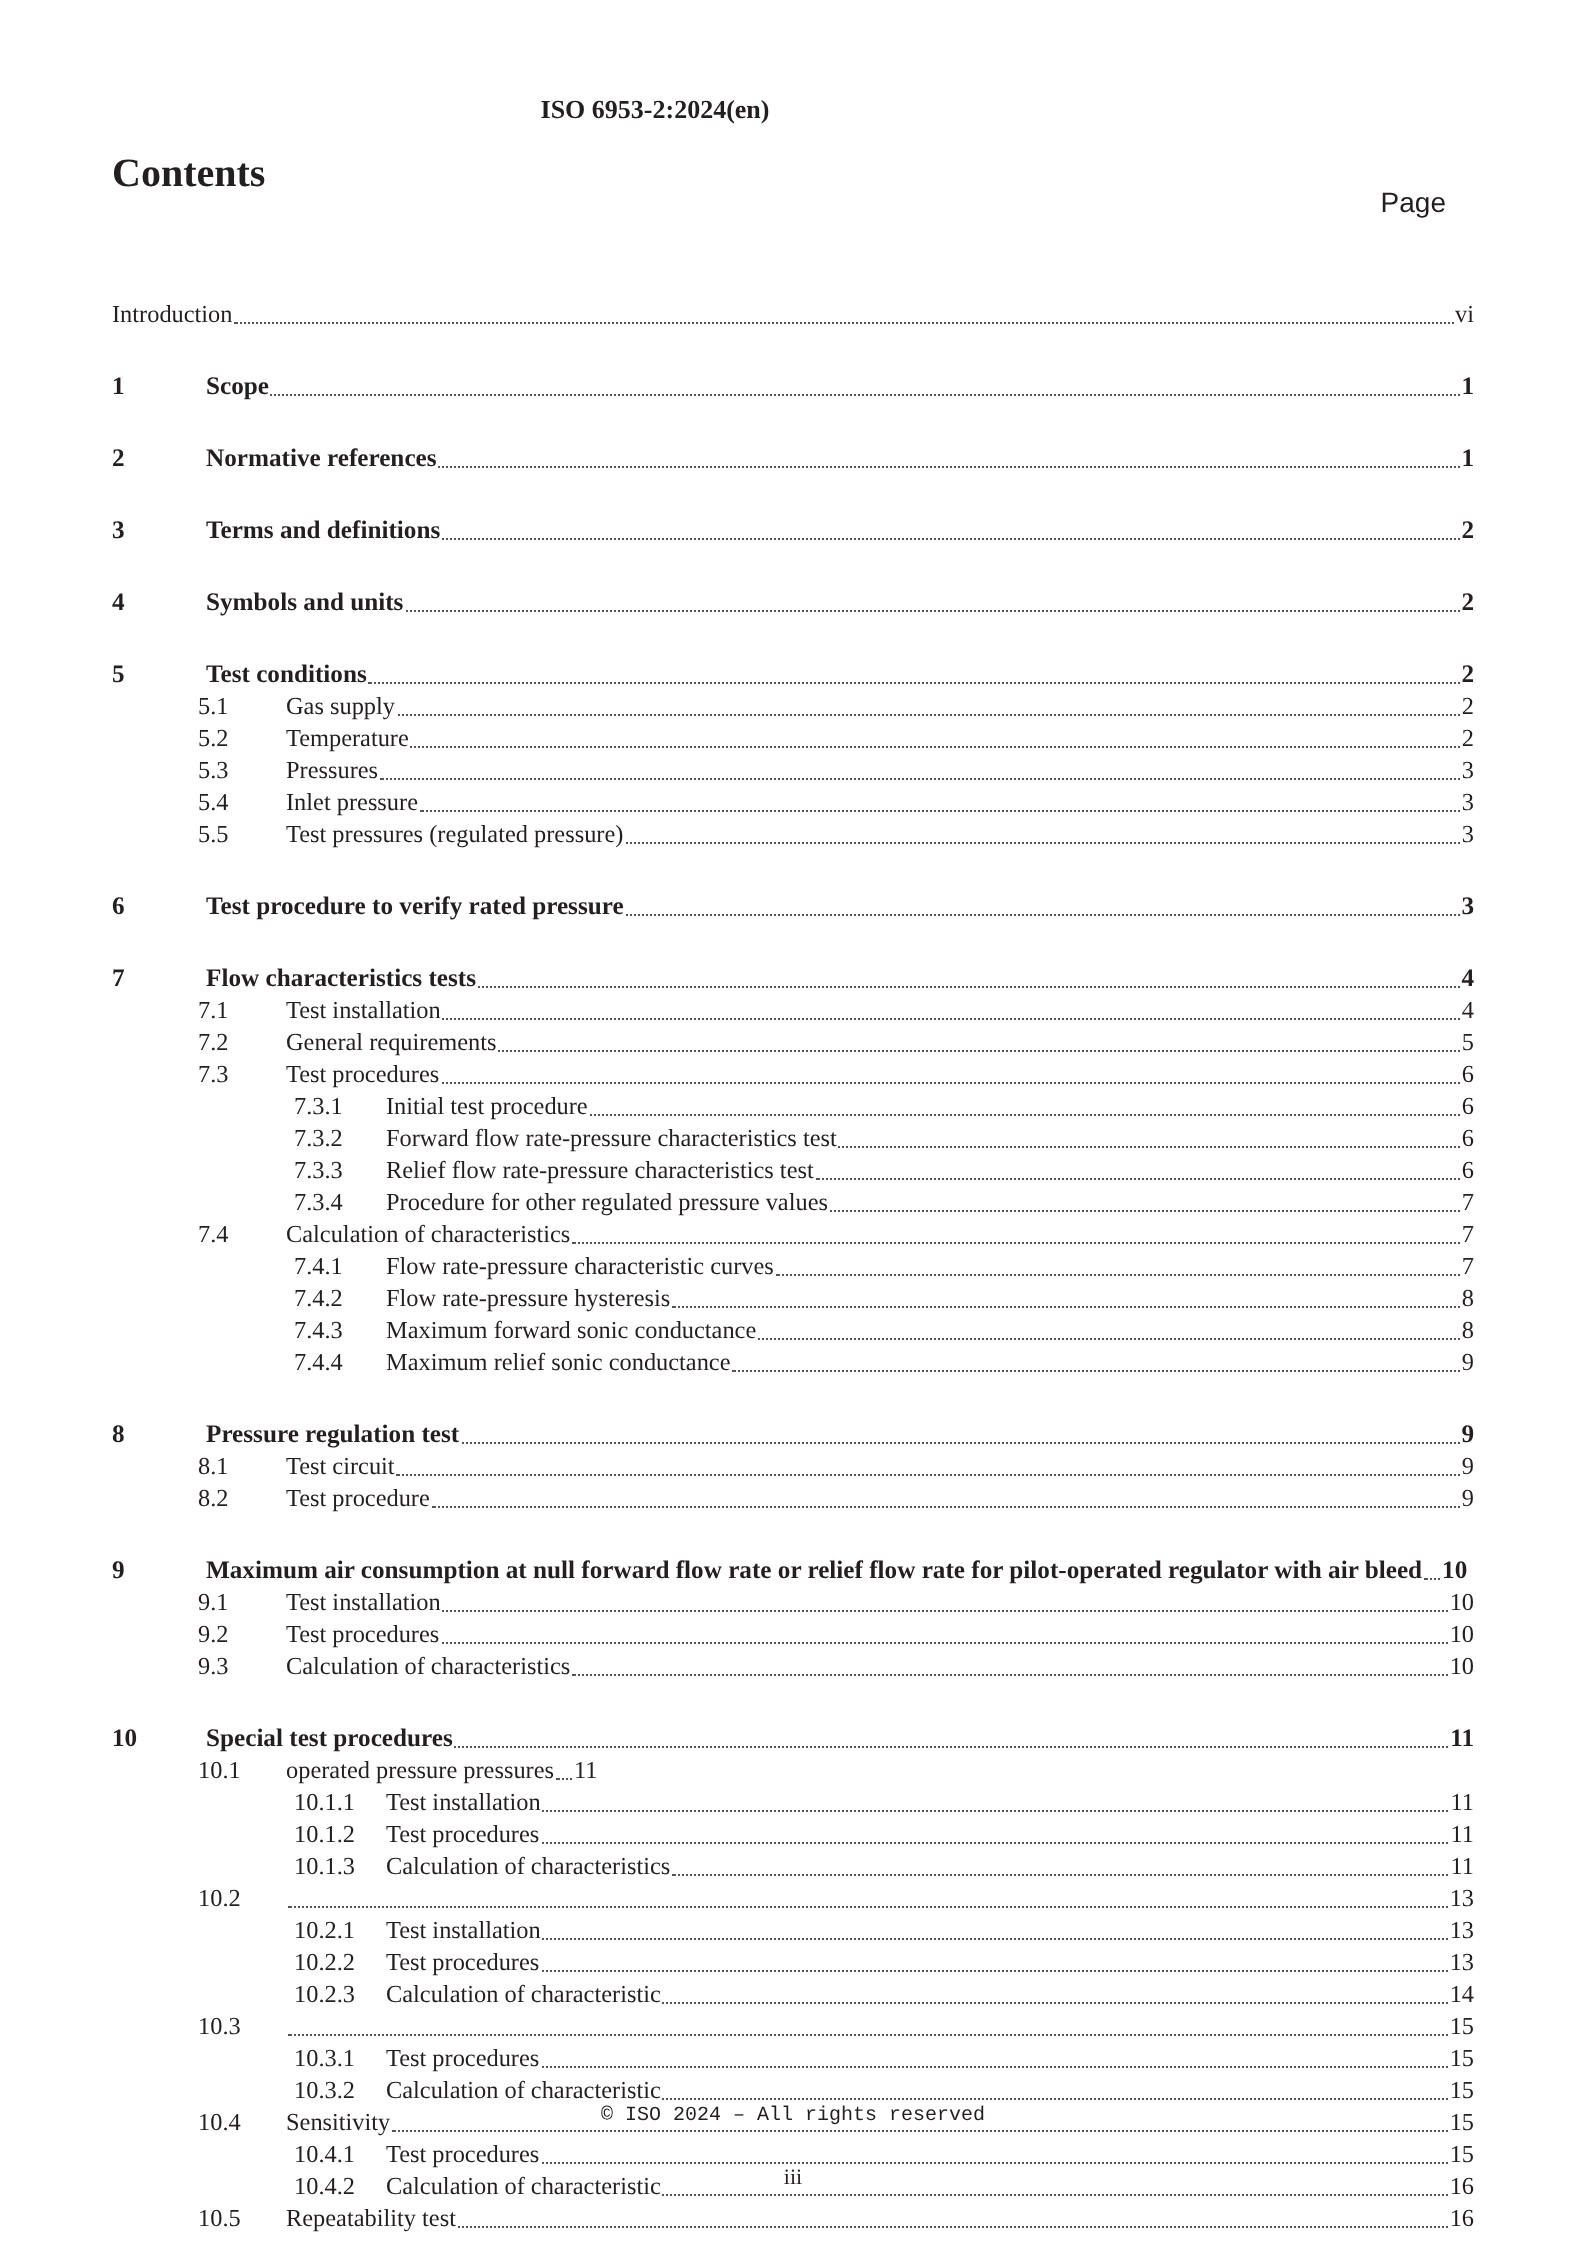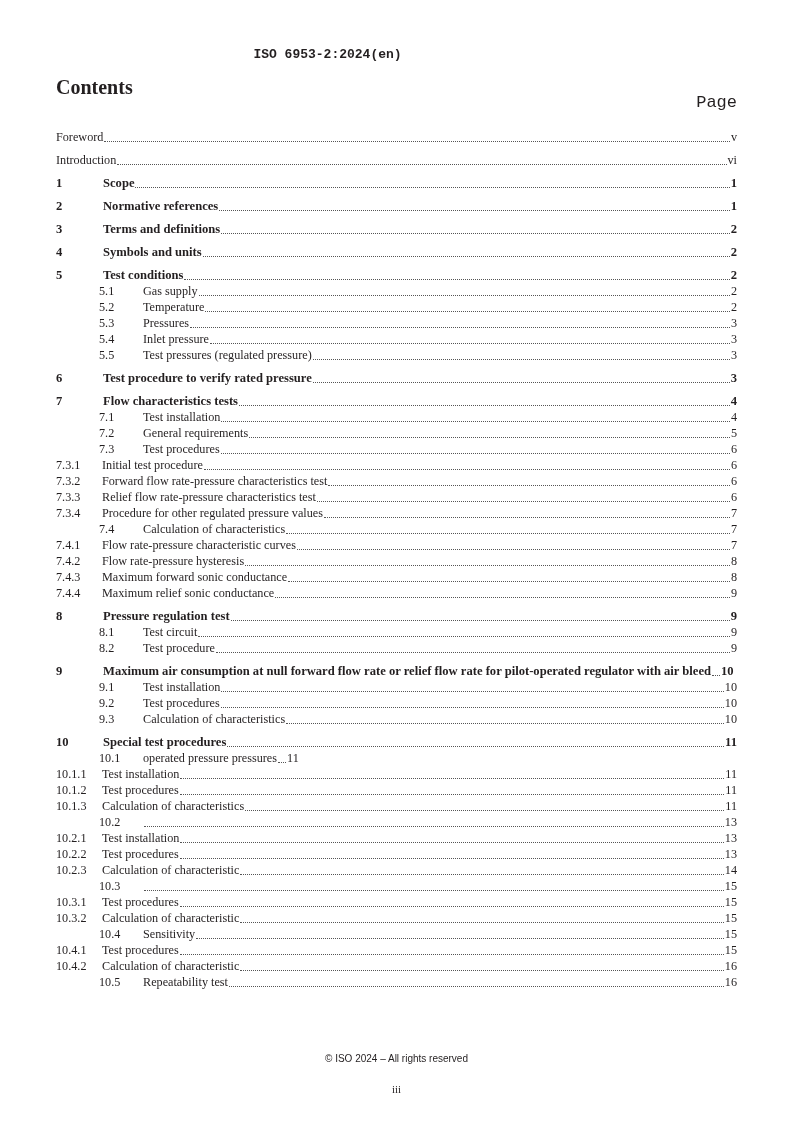--- a/index.html
+++ b/index.html
@@ -1,50 +1,45 @@
 <!DOCTYPE html>
 <html><head>
 <meta charset="utf-8">
 <style>
   html, body { margin:0; padding:0; background:#ffffff; }
   body { width:793px; height:1122px; position:relative; font-family:"DejaVu Serif","Liberation Serif",serif; color:#231f20; overflow:hidden; }
-  .doc-id { position:absolute; top:47px; left:0; width:655px; text-align:center; font-weight:bold; font-size:13px; font-family:Liberation Mono, monospace; }
+  .doc-id { position:absolute; top:47px; left:0; width:655px; text-align:center; font-weight:bold; font-size:13px; font-family:Liberation Serif, serif; }
   .contents-title { position:absolute; top:76px; left:56px; font-size:20px; font-weight:bold; font-family:"Liberation Serif","DejaVu Serif",serif; }
-  .page-label { position:absolute; top:93px; right:56px; font-size:17px; font-family:Liberation Mono, monospace; }
+  .page-label { position:absolute; top:93px; right:70px; font-size:14px; font-family:Liberation Sans, sans-serif; }
   .toc { position:absolute; left:56px; width:681px; top:129px; font-family:"Liberation Serif","DejaVu Serif",serif; }
   .row { position:relative; display:flex; align-items:baseline; line-height:16px; font-size:12.2px; }
   .row.l1 { font-weight:bold; font-size:12.6px; }
-  .row.gap { margin-top:7px; }
+  .row.gap { margin-top:20px; }
   .num { flex:none; }
   .l1 .num { width:47px; }
   .l2 .num { margin-left:43px; width:44px; }
-  .l3 .num { width:46px; }
+  .l3 .num { margin-left:91px; width:46px; }
   .title { flex:none; max-width:590px; }
   .leader { flex:1 1 auto; border-bottom:1px dotted #555; margin:0 1px 0 1px; height:0; align-self:flex-end; position:relative; top:-3px; min-width:8px; }
   .pg { flex:none; text-align:right; }
   .row.wrap { align-items:flex-start; }
   .wrapbox { flex:1; display:flex; flex-direction:row; }
   .wrapbox .first { text-align:justify; text-align-last:justify; }
   .wrapbox .second { display:flex; align-items:baseline; }
-  .footer { position:absolute; top:1053px; left:0; width:793px; text-align:center; font-size:10px; font-family:Liberation Sans, sans-serif; }
+  .footer { position:absolute; top:1053px; left:0; width:793px; text-align:center; font-size:10px; font-family:Liberation Mono, monospace; }
   .folio { position:absolute; top:1083px; left:0; width:793px; text-align:center; font-size:11px; font-family:"Liberation Serif","DejaVu Serif",serif; }
 </style>
 </head>
 <body>
 
 <div class="doc-id">ISO 6953-2:2024(en)</div>
 <div class="contents-title">Contents</div>
 <div class="page-label">Page</div>
 
 <div class="toc" id="toc">
-    <div class="row l0">
-      <span class="title">Foreword</span>
-      <span class="leader"></span>
-      <span class="pg">v</span>
-    </div>
     <div class="row l0 gap">
       <span class="title">Introduction</span>
       <span class="leader"></span>
       <span class="pg">vi</span>
     </div>
     <div class="row l1 gap">
       <span class="num">1</span>
       <span class="title">Scope</span>
       <span class="leader"></span>
       <span class="pg">1</span>

